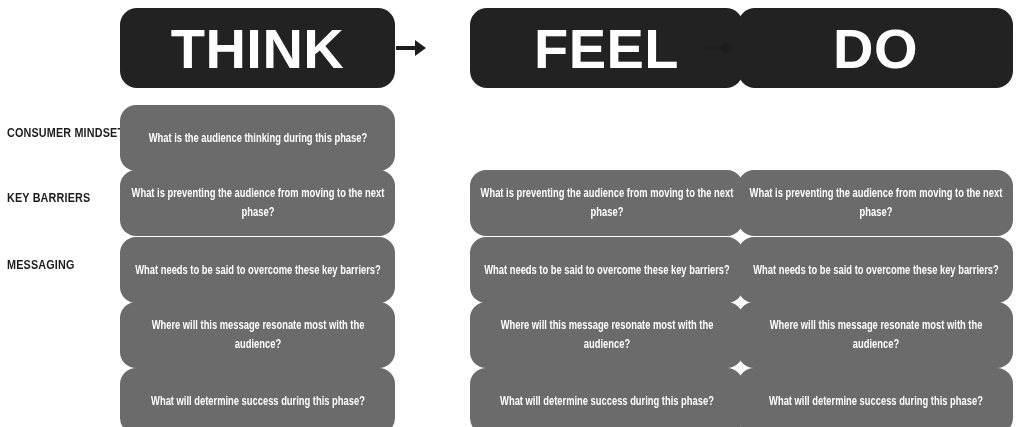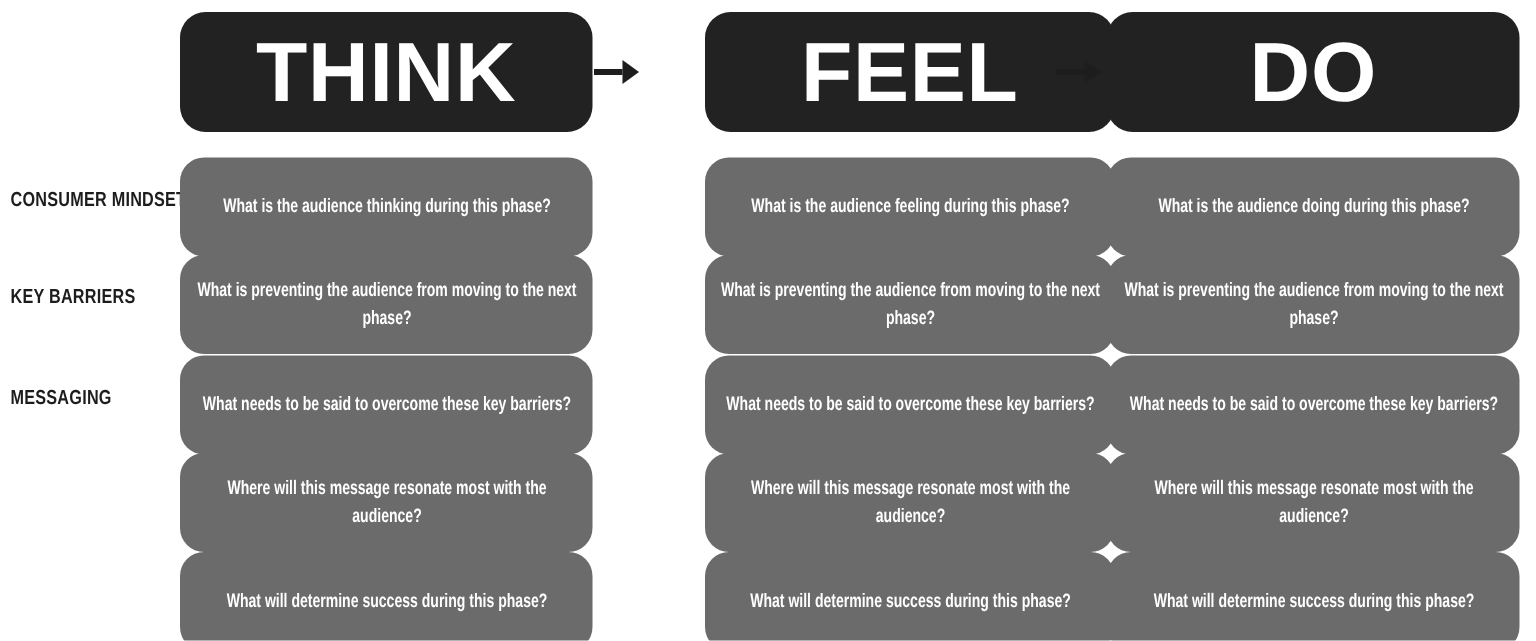--- a/index.html
+++ b/index.html
@@ -137,26 +137,20 @@
   <div class="row-label r1">
     <span>KEY BARRIERS</span>
   </div>
   <div class="row-label r2">
     <span>MESSAGING</span>
   </div>
 
   <div class="cell c0 r0">
     <div class="cell-text">What is the audience thinking during this phase?</div>
   </div>
-  <div class="cell c1 r0">
-    <div class="cell-text">What is the audience feeling during this phase?</div>
-  </div>
-  <div class="cell c2 r0">
-    <div class="cell-text">What is the audience doing during this phase?</div>
-  </div>
 
   <div class="cell c0 r1">
     <div class="cell-text">What is preventing the audience from moving to the next phase?</div>
   </div>
   <div class="cell c1 r1">
     <div class="cell-text">What is preventing the audience from moving to the next phase?</div>
   </div>
   <div class="cell c2 r1">
     <div class="cell-text">What is preventing the audience from moving to the next phase?</div>
   </div>

